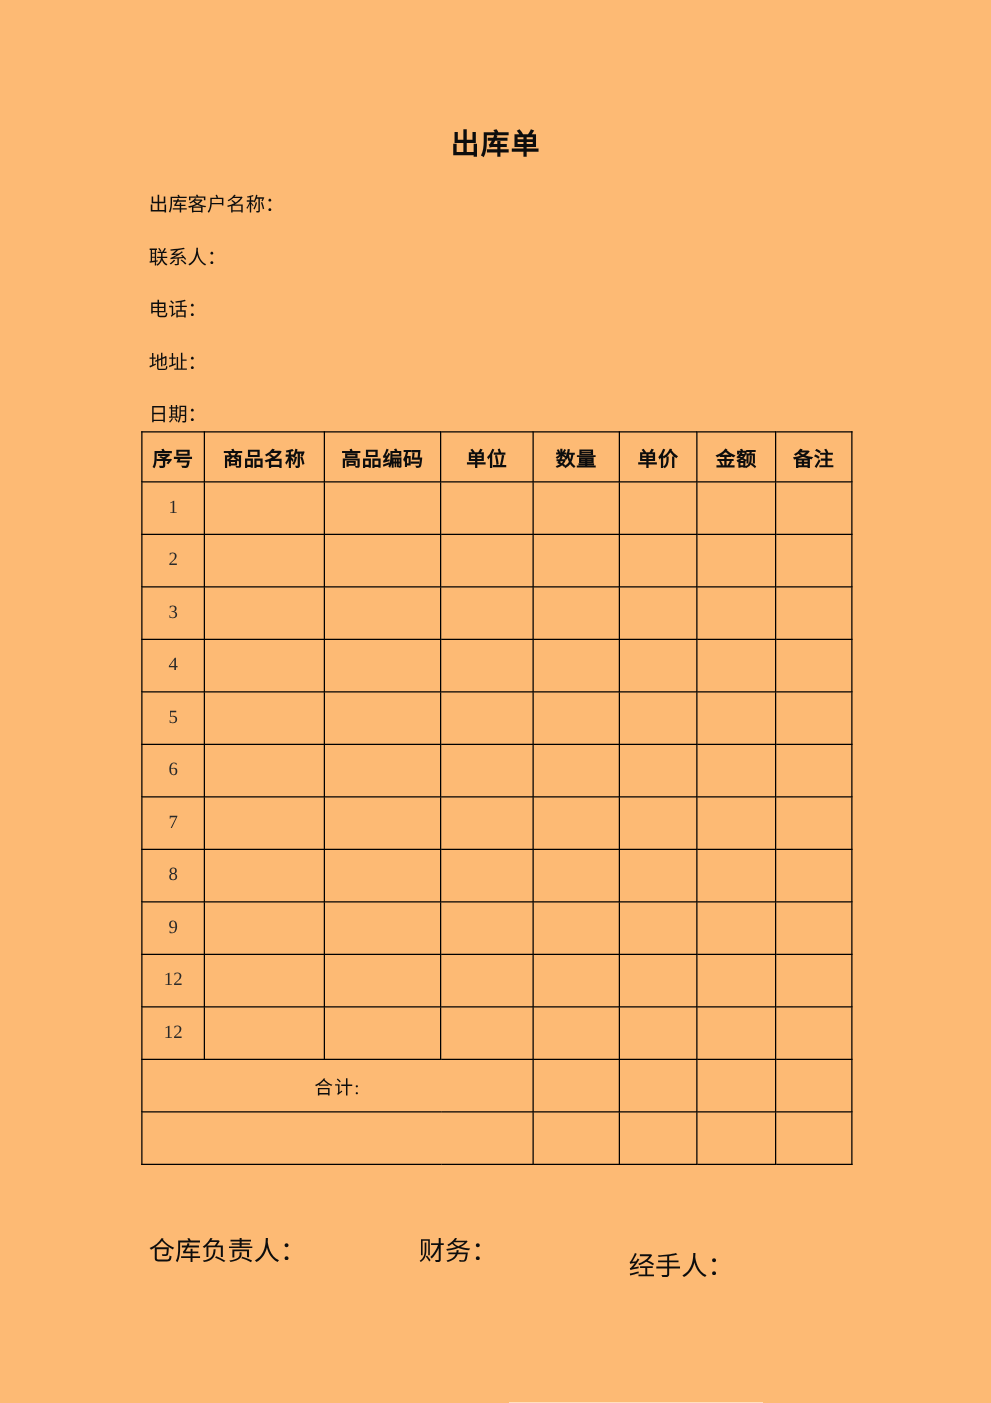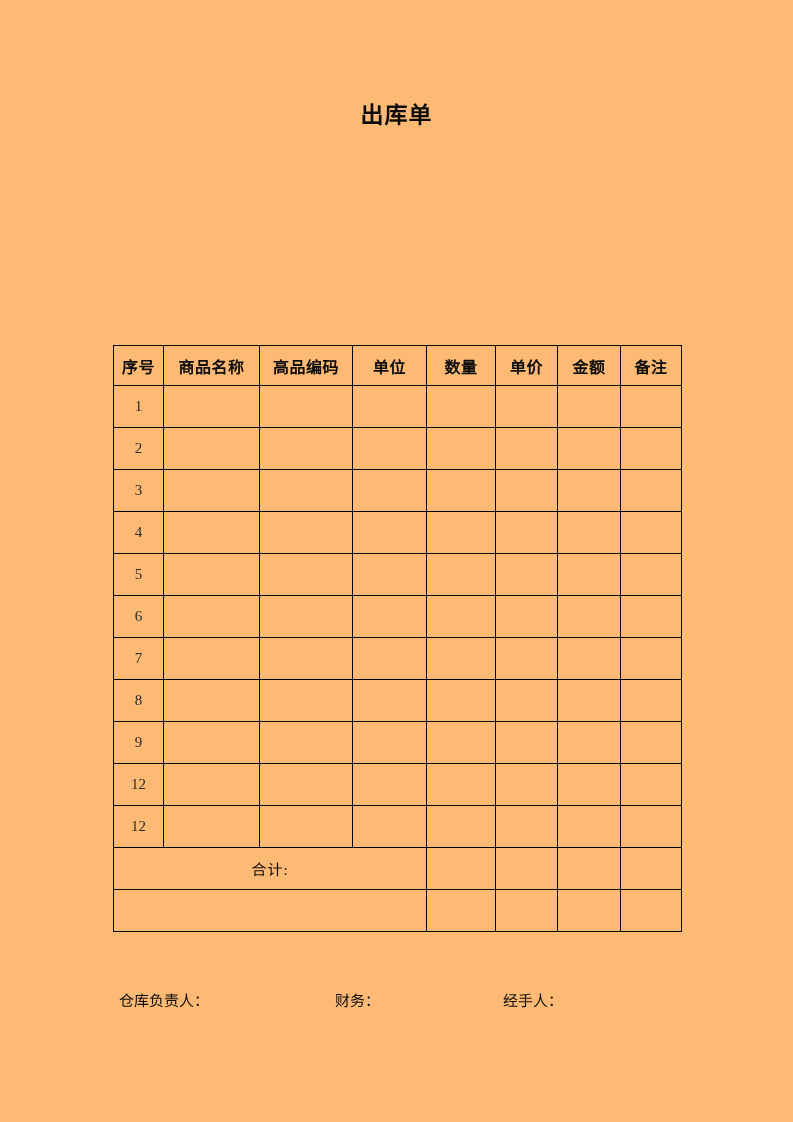--- a/index.html
+++ b/index.html
@@ -105,39 +105,56 @@
   col.c-amt   { width: 63px; }
   col.c-note  { width: 61px; }
 
   
   .signature-row {
     position: absolute;
     left: 119px;
     top: 988px;
     width: 600px;
     height: 26px;
-    font-size: 15px;
+    font-size: 21px;
     line-height: 26px;
     white-space: nowrap;
   }
   .sig {
     position: absolute;
     top: 0;
   }
   .sig-1 { left: 0px; }
   .sig-2 { left: 216px; }
-  .sig-3 { left: 384px; }
+  .sig-3 { left: 384px; margin-top: 12px; }
 </style>
 </head>
 <body>
 
 <div class="page">
 
   <div class="doc-title">出库单</div>
 
+  <div class="field-list">
+    <div class="field-row">
+      <span>出库客户名称：</span><span></span>
+    </div>
+    <div class="field-row">
+      <span>联系人：</span><span></span>
+    </div>
+    <div class="field-row">
+      <span>电话：</span><span></span>
+    </div>
+    <div class="field-row">
+      <span>地址：</span><span></span>
+    </div>
+    <div class="field-row">
+      <span>日期：</span><span></span>
+    </div>
+  </div>
 
   <table class="grid">
     <colgroup>
       <col class="c-idx">
         <col class="c-name">
         <col class="c-code">
         <col class="c-unit">
       <col class="c-qty">
         <col class="c-price">
         <col class="c-amt">

